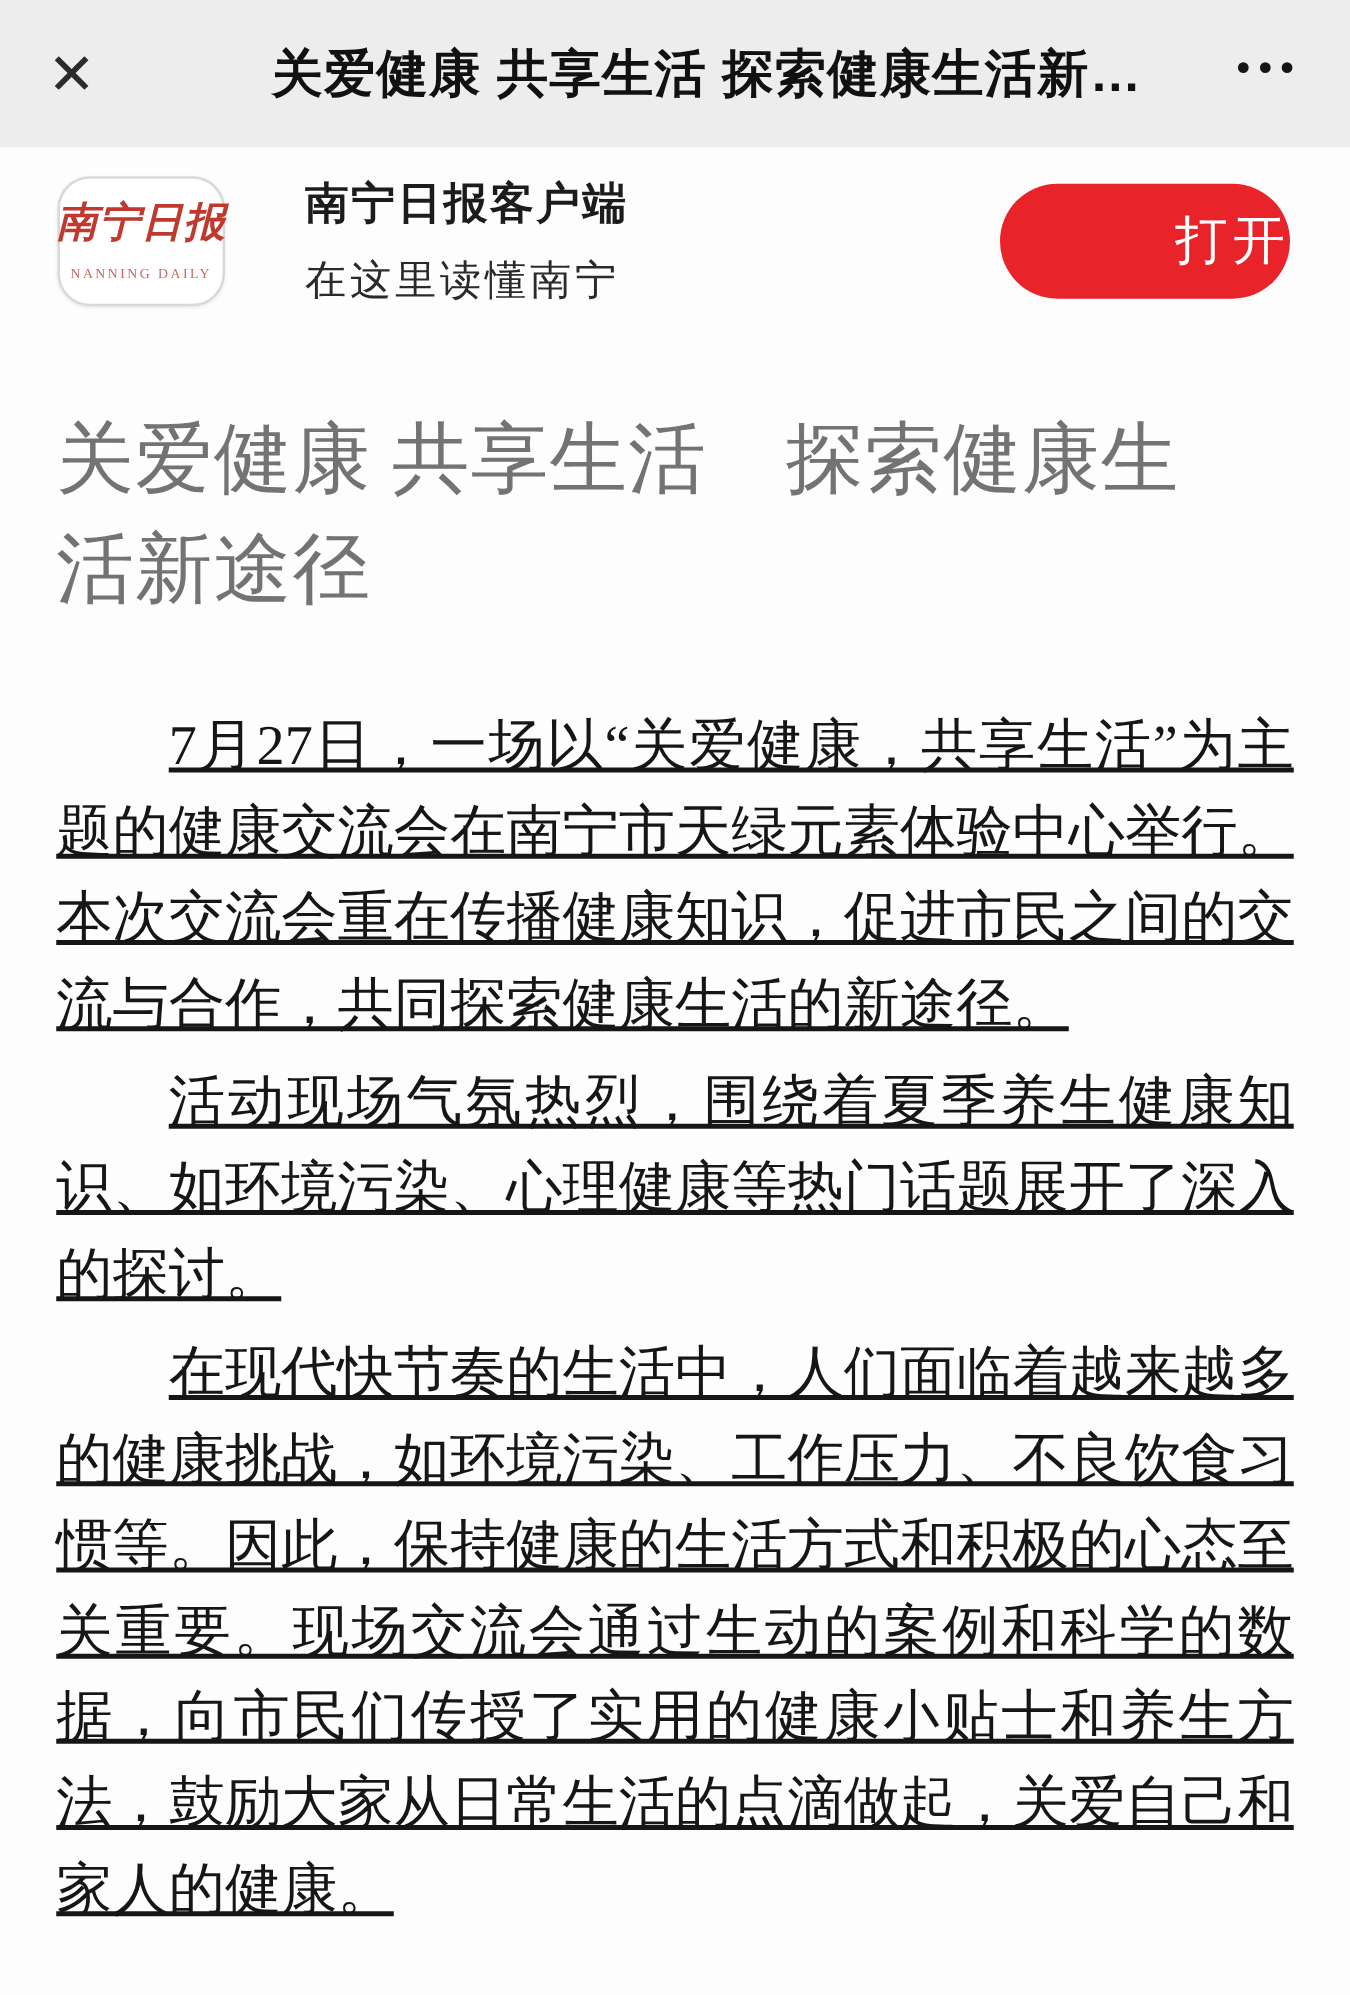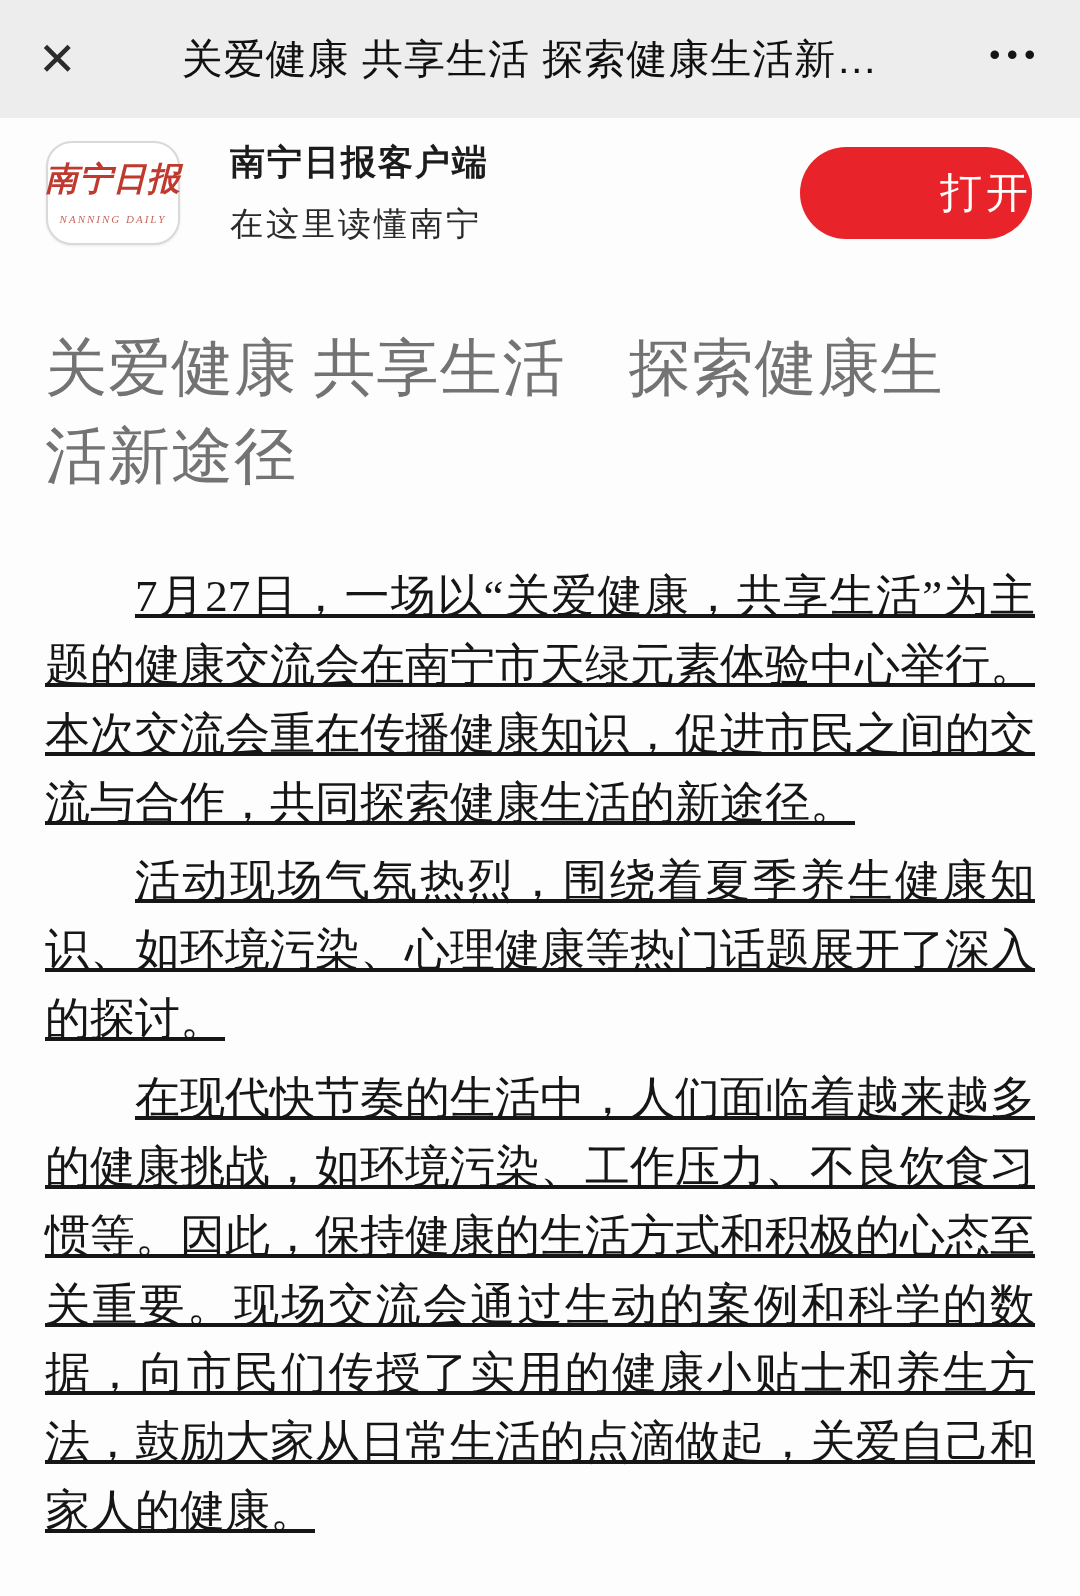--- a/index.html
+++ b/index.html
@@ -25,25 +25,26 @@
     font-weight: 400;
     color: #2b2b2b;
     line-height: 1;
     cursor: pointer;
     flex: 0 0 auto;
   }
   .topbar-title {
     flex: 1 1 auto;
     margin: 0 40px 0 105px;
     font-size: 41px;
-    font-weight: 400;
+    font-weight: 700;
     color: #111;
     white-space: nowrap;
     overflow: hidden;
     letter-spacing: 1px;
+    text-align: center;
   }
   .more-btn {
     flex: 0 0 auto;
     font-size: 30px;
     font-weight: 900;
     color: #151515;
     letter-spacing: 7px;
     cursor: pointer;
     line-height: 1;
     padding-bottom: 8px;
@@ -78,23 +79,22 @@
     letter-spacing: 1px;
     line-height: 1.1;
     white-space: nowrap;
   }
   .logo-en {
     font-size: 11px;
     color: #c8685e;
     letter-spacing: 2px;
     margin-top: 15px;
     white-space: nowrap;
-    font-style: italic;
   }
-  .app-info { margin-left: 50px; flex: 1 1 auto; }
+  .app-info { margin-left: 64px; flex: 1 1 auto; }
   .app-name {
     font-size: 35px;
     font-weight: 700;
     color: #1c1c1c;
     letter-spacing: 2px;
   }
   .app-tagline {
     font-size: 33px;
     font-weight: 400;
     color: #2a2a2a;

